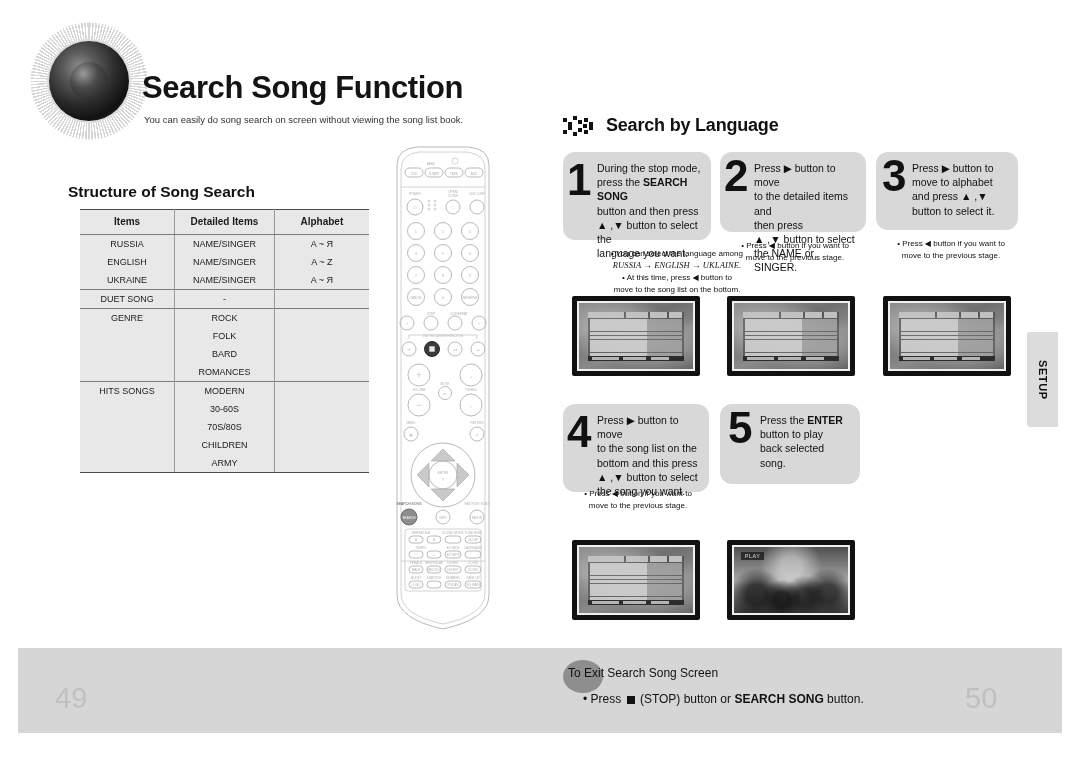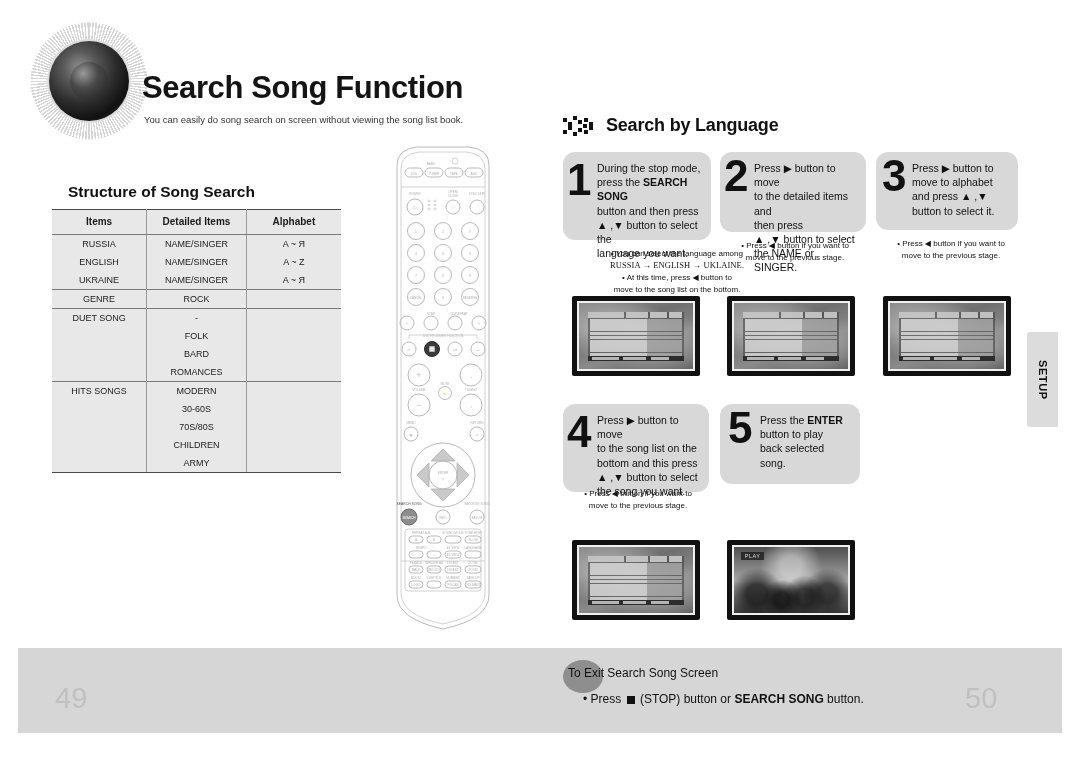--- a/index.html
+++ b/index.html
@@ -26,21 +26,21 @@
     background:radial-gradient(circle at 38% 33%, #8f8f8f 0%, #5a5a5a 22%, #2b2b2b 50%, #111 72%, #2e2e2e 88%, #6b6b6b 100%);
     box-shadow:0 0 0 2px #dcdcdc;}
   .spk-dome{position:absolute;left:40px;top:40px;width:38px;height:38px;border-radius:50%;
     background:radial-gradient(circle at 35% 30%, #9a9a9a 0%, #4a4a4a 40%, #1b1b1b 100%);}
   h1.title{position:absolute;left:112px;top:48px;margin:0;font-size:31px;font-weight:bold;
     letter-spacing:-.4px;color:#141414;white-space:nowrap;}
   .subtitle{position:absolute;left:114px;top:92px;font-size:9.5px;color:#333;white-space:nowrap;}
 
   
   .sect-title{position:absolute;left:68px;top:183px;font-size:15.5px;font-weight:bold;color:#111;}
-  table.structure{position:absolute;left:52px;top:209px;border-collapse:collapse;width:289px;
+  table.structure{position:absolute;left:80px;top:209px;border-collapse:collapse;width:289px;
     background:#e8e8e8;}
   table.structure th, table.structure td{
     font-size:9px;text-align:center;color:#1a1a1a;padding:0;height:18px;line-height:18px;
     border-left:1px solid #9a9a9a;border-right:1px solid #9a9a9a;}
   table.structure th{font-weight:bold;font-size:10px;height:24px;line-height:24px;
     border-top:1.6px solid #4a4a4a;border-bottom:1px solid #7a7a7a;}
   table.structure tr.sep td{border-top:1px solid #7a7a7a;}
   table.structure tr.last td{border-bottom:1.6px solid #4a4a4a;}
   table.structure th:first-child,table.structure td:first-child{border-left:none;}
   table.structure th:last-child,table.structure td:last-child{border-right:none;}
@@ -142,27 +142,27 @@
           <td class="col-a">ENGLISH</td>
           <td class="col-b">NAME/SINGER</td>
           <td class="col-c">A ~ Z</td>
         </tr>
         <tr>
           <td class="col-a">UKRAINE</td>
           <td class="col-b">NAME/SINGER</td>
           <td class="col-c">A ~ Я</td>
         </tr>
         <tr class="sep">
+          <td class="col-a">DUET SONG</td>
+          <td class="col-b">-</td>
+          <td class="col-c"></td>
+        </tr>
+        <tr class="sep">
           <td class="col-a">GENRE</td>
           <td class="col-b">ROCK</td>
-          <td class="col-c"></td>
-        </tr>
-        <tr class="sep">
-          <td class="col-a">DUET SONG</td>
-          <td class="col-b">-</td>
           <td class="col-c"></td>
         </tr>
         <tr>
           <td class="col-a"></td>
           <td class="col-b">FOLK</td>
           <td class="col-c"></td>
         </tr>
         <tr>
           <td class="col-a"></td>
           <td class="col-b">BARD</td>
@@ -410,21 +410,21 @@
           <div class="btxt" style="position: absolute; left: 34px; top: 9px; right: 6px;">
             <div><span>During the stop mode,</span></div>
             <div><span>press the </span><b>SEARCH SONG</b></div>
             <div><span>button and then press</span></div>
             <div><span>▲ ,▼ button to select the</span></div>
             <div><span>language you want.</span></div>
           </div>
         </div>
         <div class="notes" style="position: absolute; left: 563px; top: 243px; width: 150px; margin-left: 39px;">
           <span class="n">• You can select the language among</span>
-          <span class="n serif" style="padding-left: 8px;">RUSSIA → ENGLISH → UKLAINE.</span>
+          <span class="n serif" style="padding-left: 8px; font-style: italic;">RUSSIA → ENGLISH → UKLAINE.</span>
           <span class="n">• At this time, press ◀ button to</span>
           <span class="n" style="padding-left: 8px;">move to the song list on the bottom.</span>
         </div>
         <div class="tv" style="left: 572px; top: 296px; width: 128px; height: 80px; box-sizing: border-box;">
           <div class="tv-inner" style="width: 100%; height: 100%; box-sizing: border-box;">
             <div class="menu-bg"></div>
             <div class="menu-plate">
               <div class="menu-top">
                 <i style="width: 38%;"></i>
                 <i style="width: 22%;"></i>

